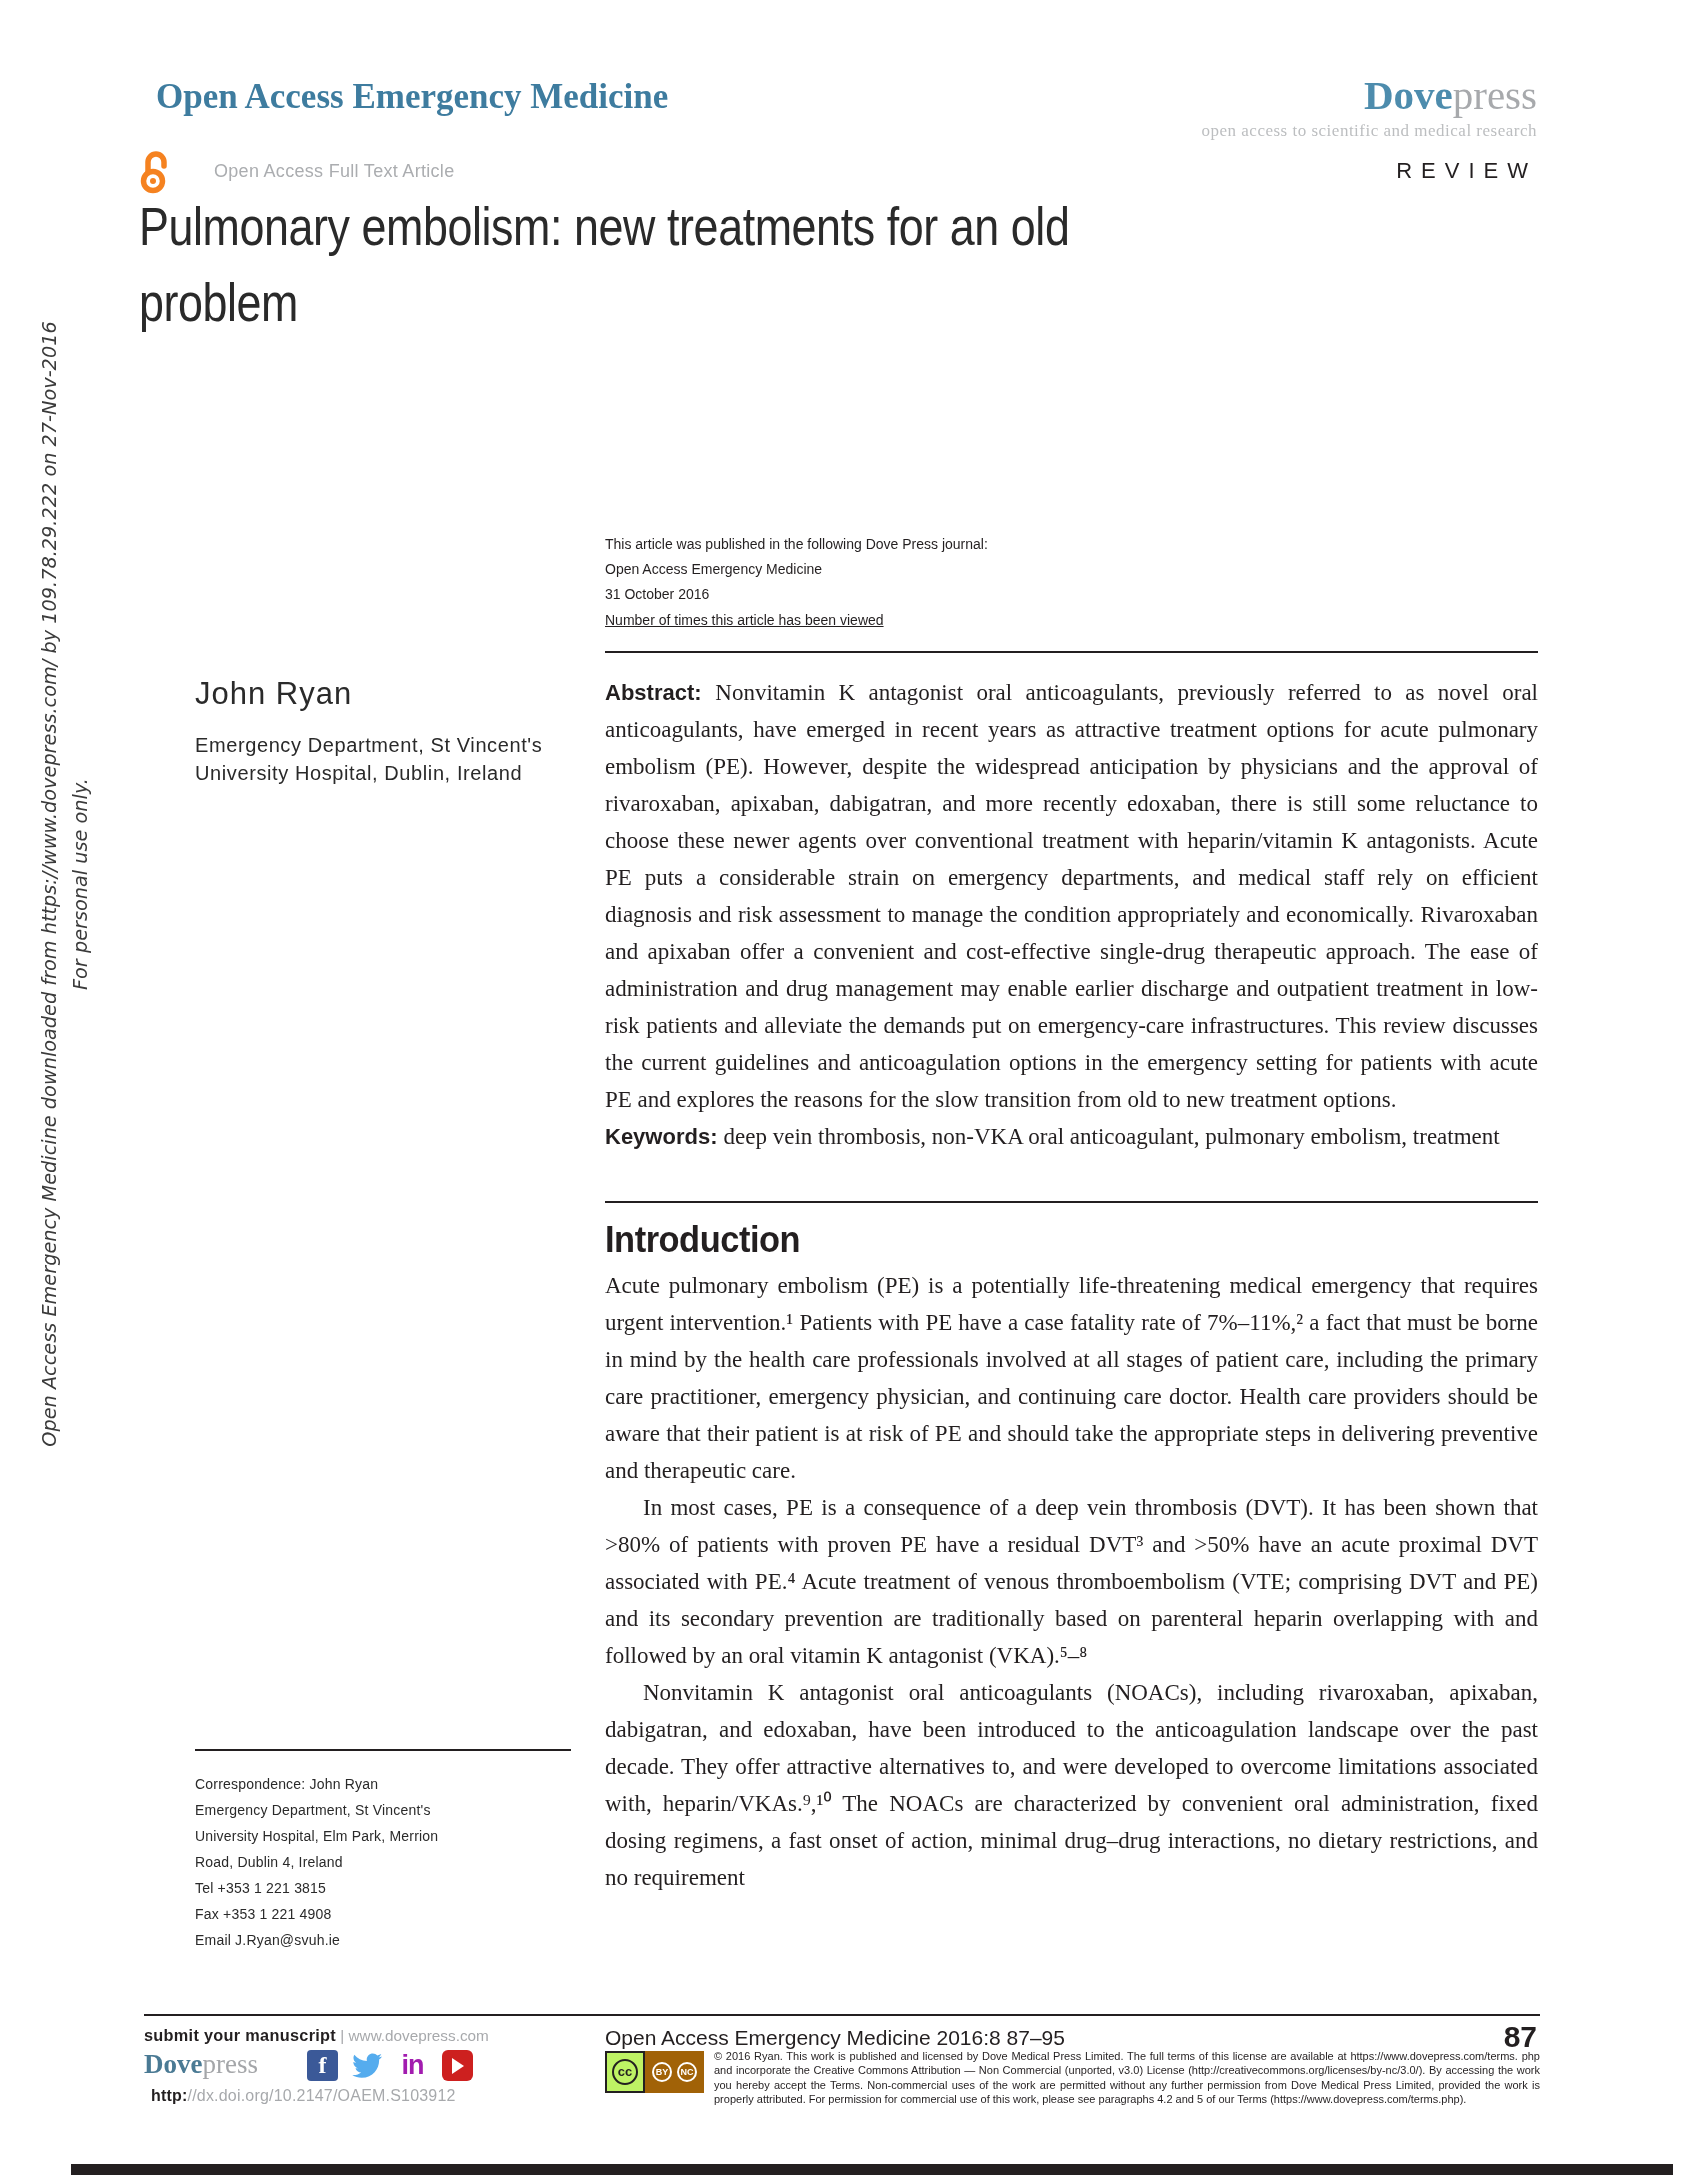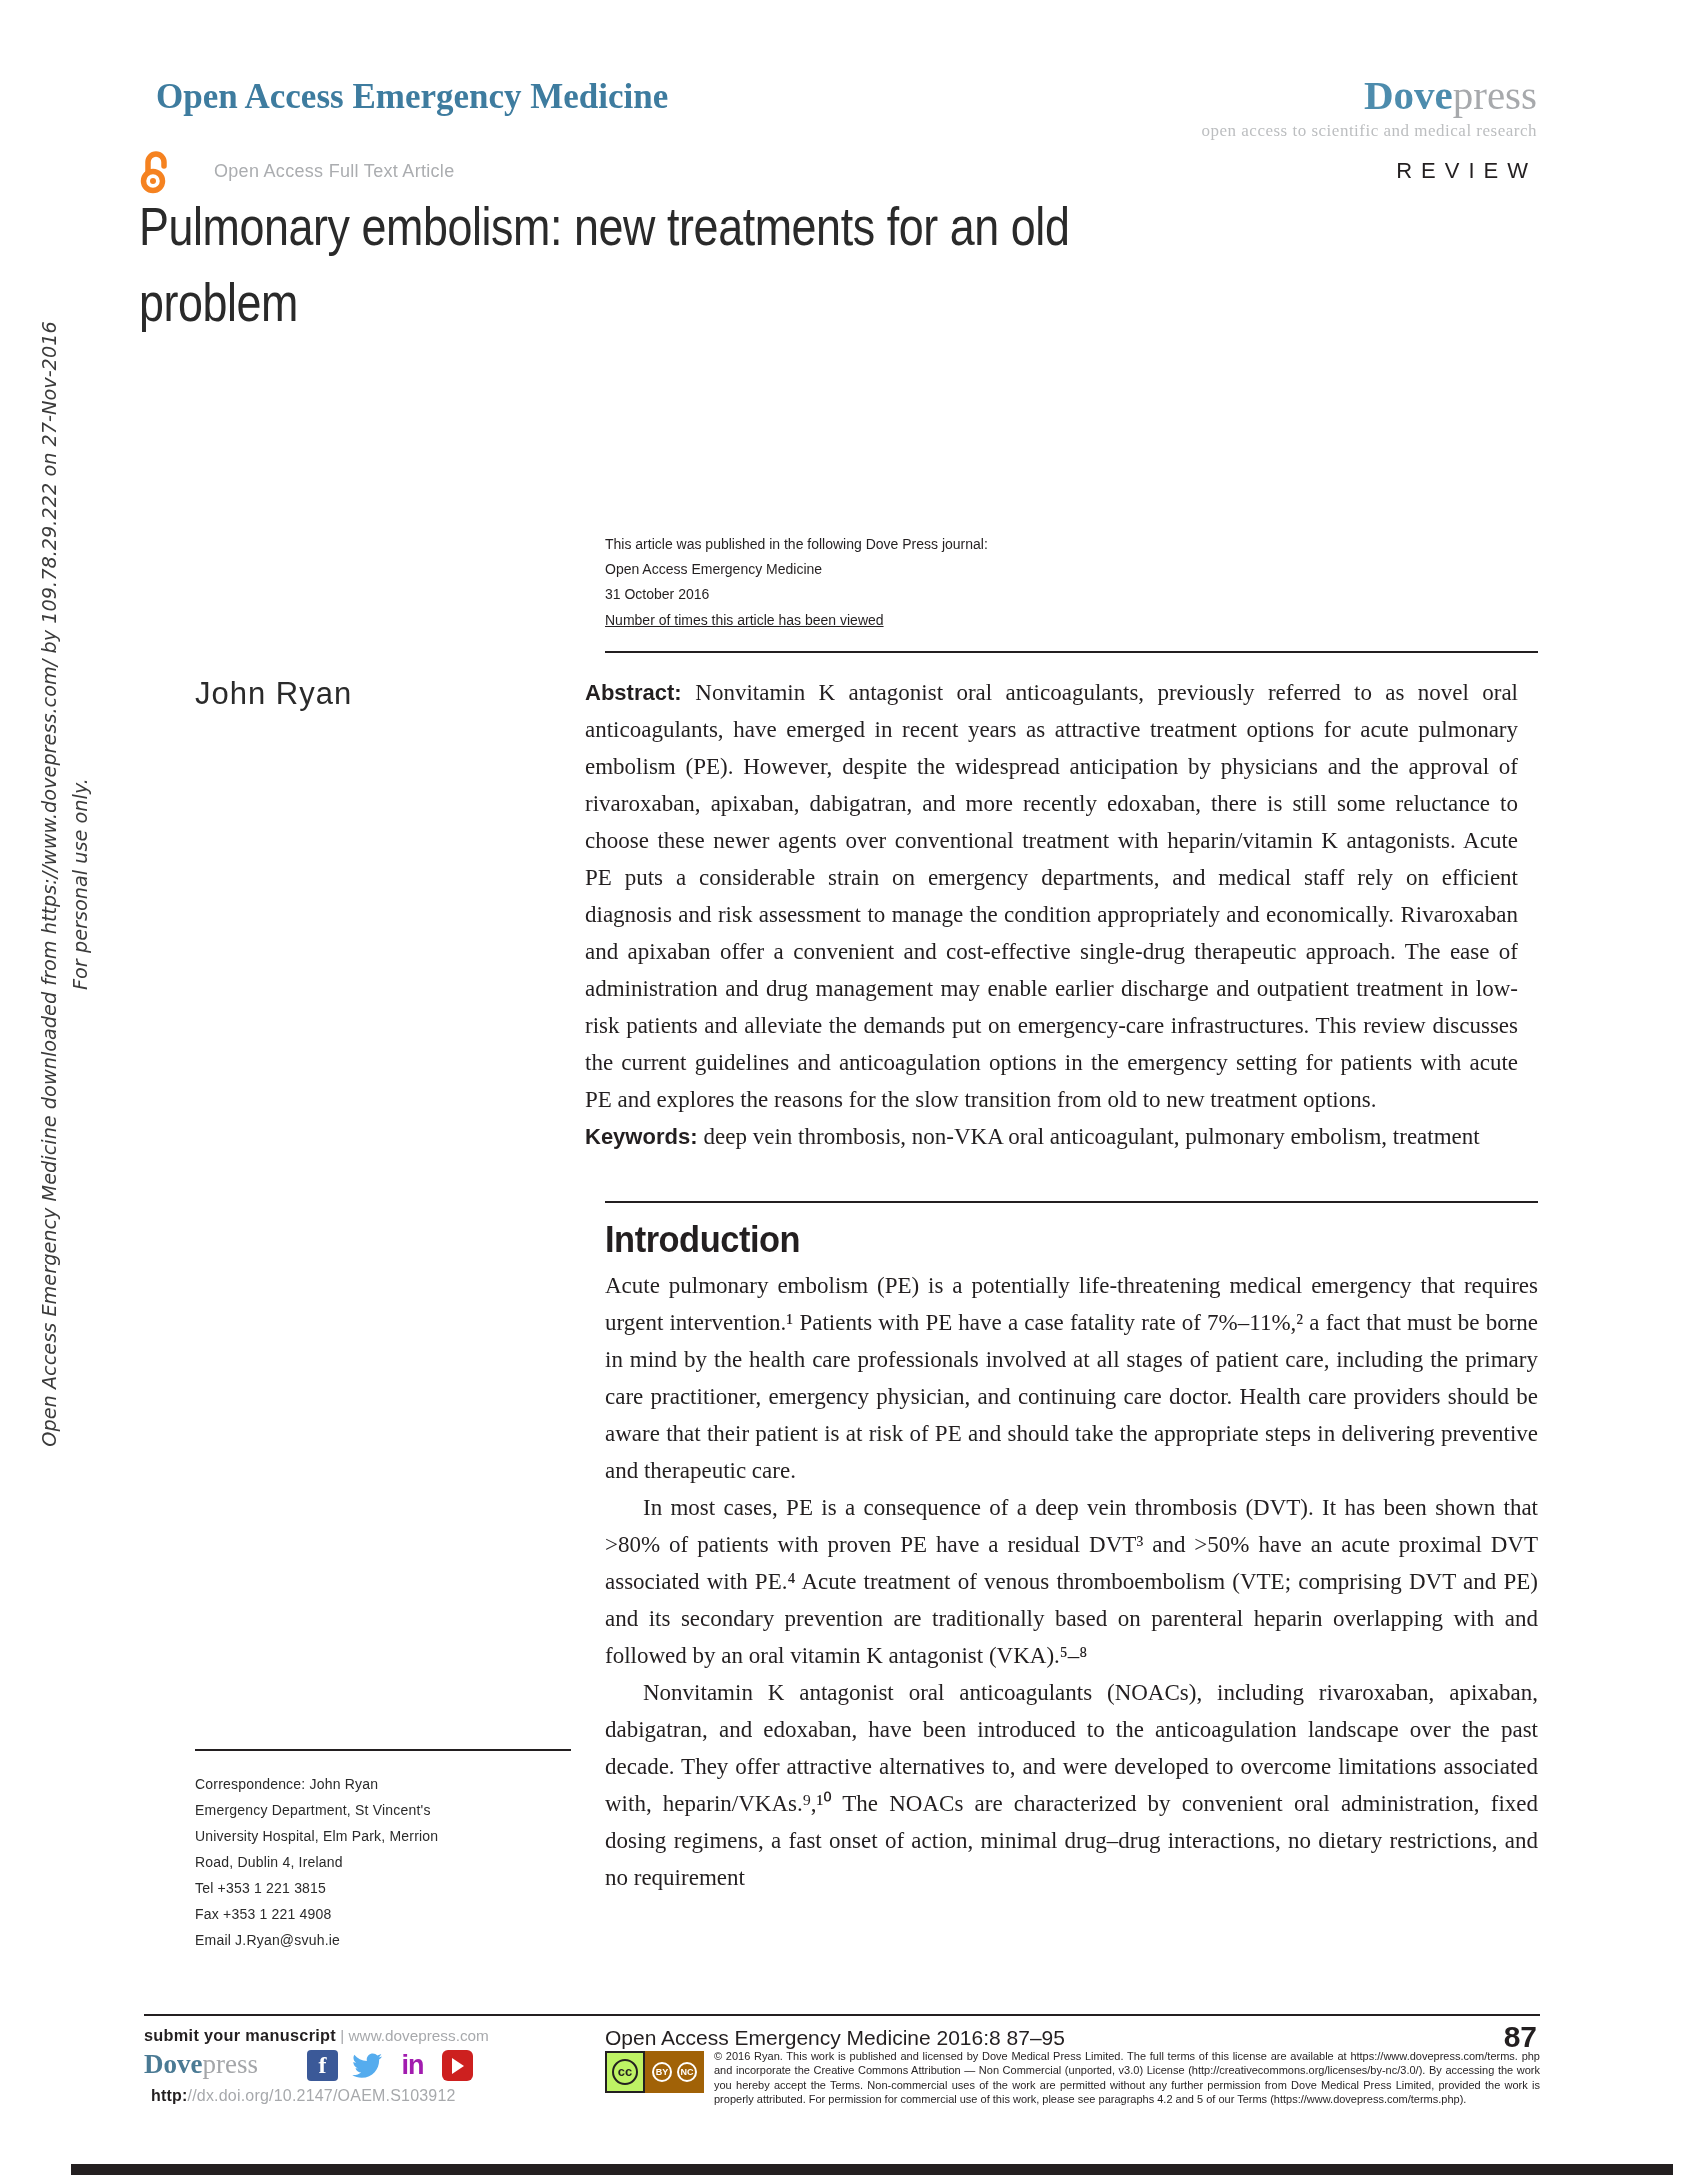--- a/index.html
+++ b/index.html
@@ -48,21 +48,21 @@
   .rule-pubinfo { left:605px; top:651px; width:933px; }
   .rule-intro   { left:605px; top:1201px; width:933px; }
   .rule-corr    { left:195px; top:1749px; width:376px; height:1.5px; }
   .rule-footer  { left:144px; top:2014px; width:1396px; }
   
   .author-name { position:absolute; left:195px; top:676px; font-size:31px; font-weight:400; letter-spacing:1px; color:#2A2A2A; }
   .affiliation { position:absolute; left:195px; top:731px; width:371px; font-size:20px; line-height:28px; letter-spacing:0.6px; color:#2A2A2A; }
   .correspondence { position:absolute; left:195px; top:1771px; width:391px; font-size:14px; line-height:26px; letter-spacing:0.2px; color:#2A2A2A; }
   
   .serifbody { font-family:"Liberation Serif", serif; font-size:23px; line-height:37px; text-align:justify; color:#231F20; }
-  .abstract { position:absolute; left:585px; top:674px; width:933px; }
+  .abstract { position:absolute; left:605px; top:674px; width:933px; }
   .lbl { font-weight:bold; font-family:"Liberation Sans", sans-serif; font-size:22px; }
   .intro-head {
     position:absolute; left:605px; top:1219px;
     font-size:37px; font-weight:bold; letter-spacing:-0.5px; color:#231F20;
     transform:scaleX(0.93); transform-origin:0 0;
   }
   .intro-body { position:absolute; left:605px; top:1267px; width:933px; }
   .intro-body p.indent { text-indent:38px; }
   
   .submit-line { position:absolute; left:144px; top:2026px; font-size:16.3px; }
@@ -124,20 +124,21 @@
 
   <div class="pubinfo">
     <div>This article was published in the following Dove Press journal:</div>
     <div>Open Access Emergency Medicine</div>
     <div>31 October 2016</div>
     <div class="views">Number of times this article has been viewed</div>
   </div>
   <div class="rule rule-pubinfo"></div>
 
   <div class="author-name">John Ryan</div>
+  <div class="affiliation">Emergency Department, St Vincent's University Hospital, Dublin, Ireland</div>
 
   <div class="abstract serifbody">
     <p><span class="lbl">Abstract: </span><span>Nonvitamin K antagonist oral anticoagulants, previously referred to as novel oral anticoagulants, have emerged in recent years as attractive treatment options for acute pulmonary embolism (PE). However, despite the widespread anticipation by physicians and the approval of rivaroxaban, apixaban, dabigatran, and more recently edoxaban, there is still some reluctance to choose these newer agents over conventional treatment with heparin/vitamin K antagonists. Acute PE puts a considerable strain on emergency departments, and medical staff rely on efficient diagnosis and risk assessment to manage the condition appropriately and economically. Rivaroxaban and apixaban offer a convenient and cost-effective single-drug therapeutic approach. The ease of administration and drug management may enable earlier discharge and outpatient treatment in low-risk patients and alleviate the demands put on emergency-care infrastructures. This review discusses the current guidelines and anticoagulation options in the emergency setting for patients with acute PE and explores the reasons for the slow transition from old to new treatment options.</span></p>
     <p><span class="lbl">Keywords: </span><span>deep vein thrombosis, non-VKA oral anticoagulant, pulmonary embolism, treatment</span></p>
   </div>
 
   <div class="rule rule-intro"></div>
   <div class="intro-head">Introduction</div>
   <div class="intro-body serifbody">
     <p>Acute pulmonary embolism (PE) is a potentially life-threatening medical emergency that requires urgent intervention.¹ Patients with PE have a case fatality rate of 7%–11%,² a fact that must be borne in mind by the health care professionals involved at all stages of patient care, including the primary care practitioner, emergency physician, and continuing care doctor. Health care providers should be aware that their patient is at risk of PE and should take the appropriate steps in delivering preventive and therapeutic care.</p>

